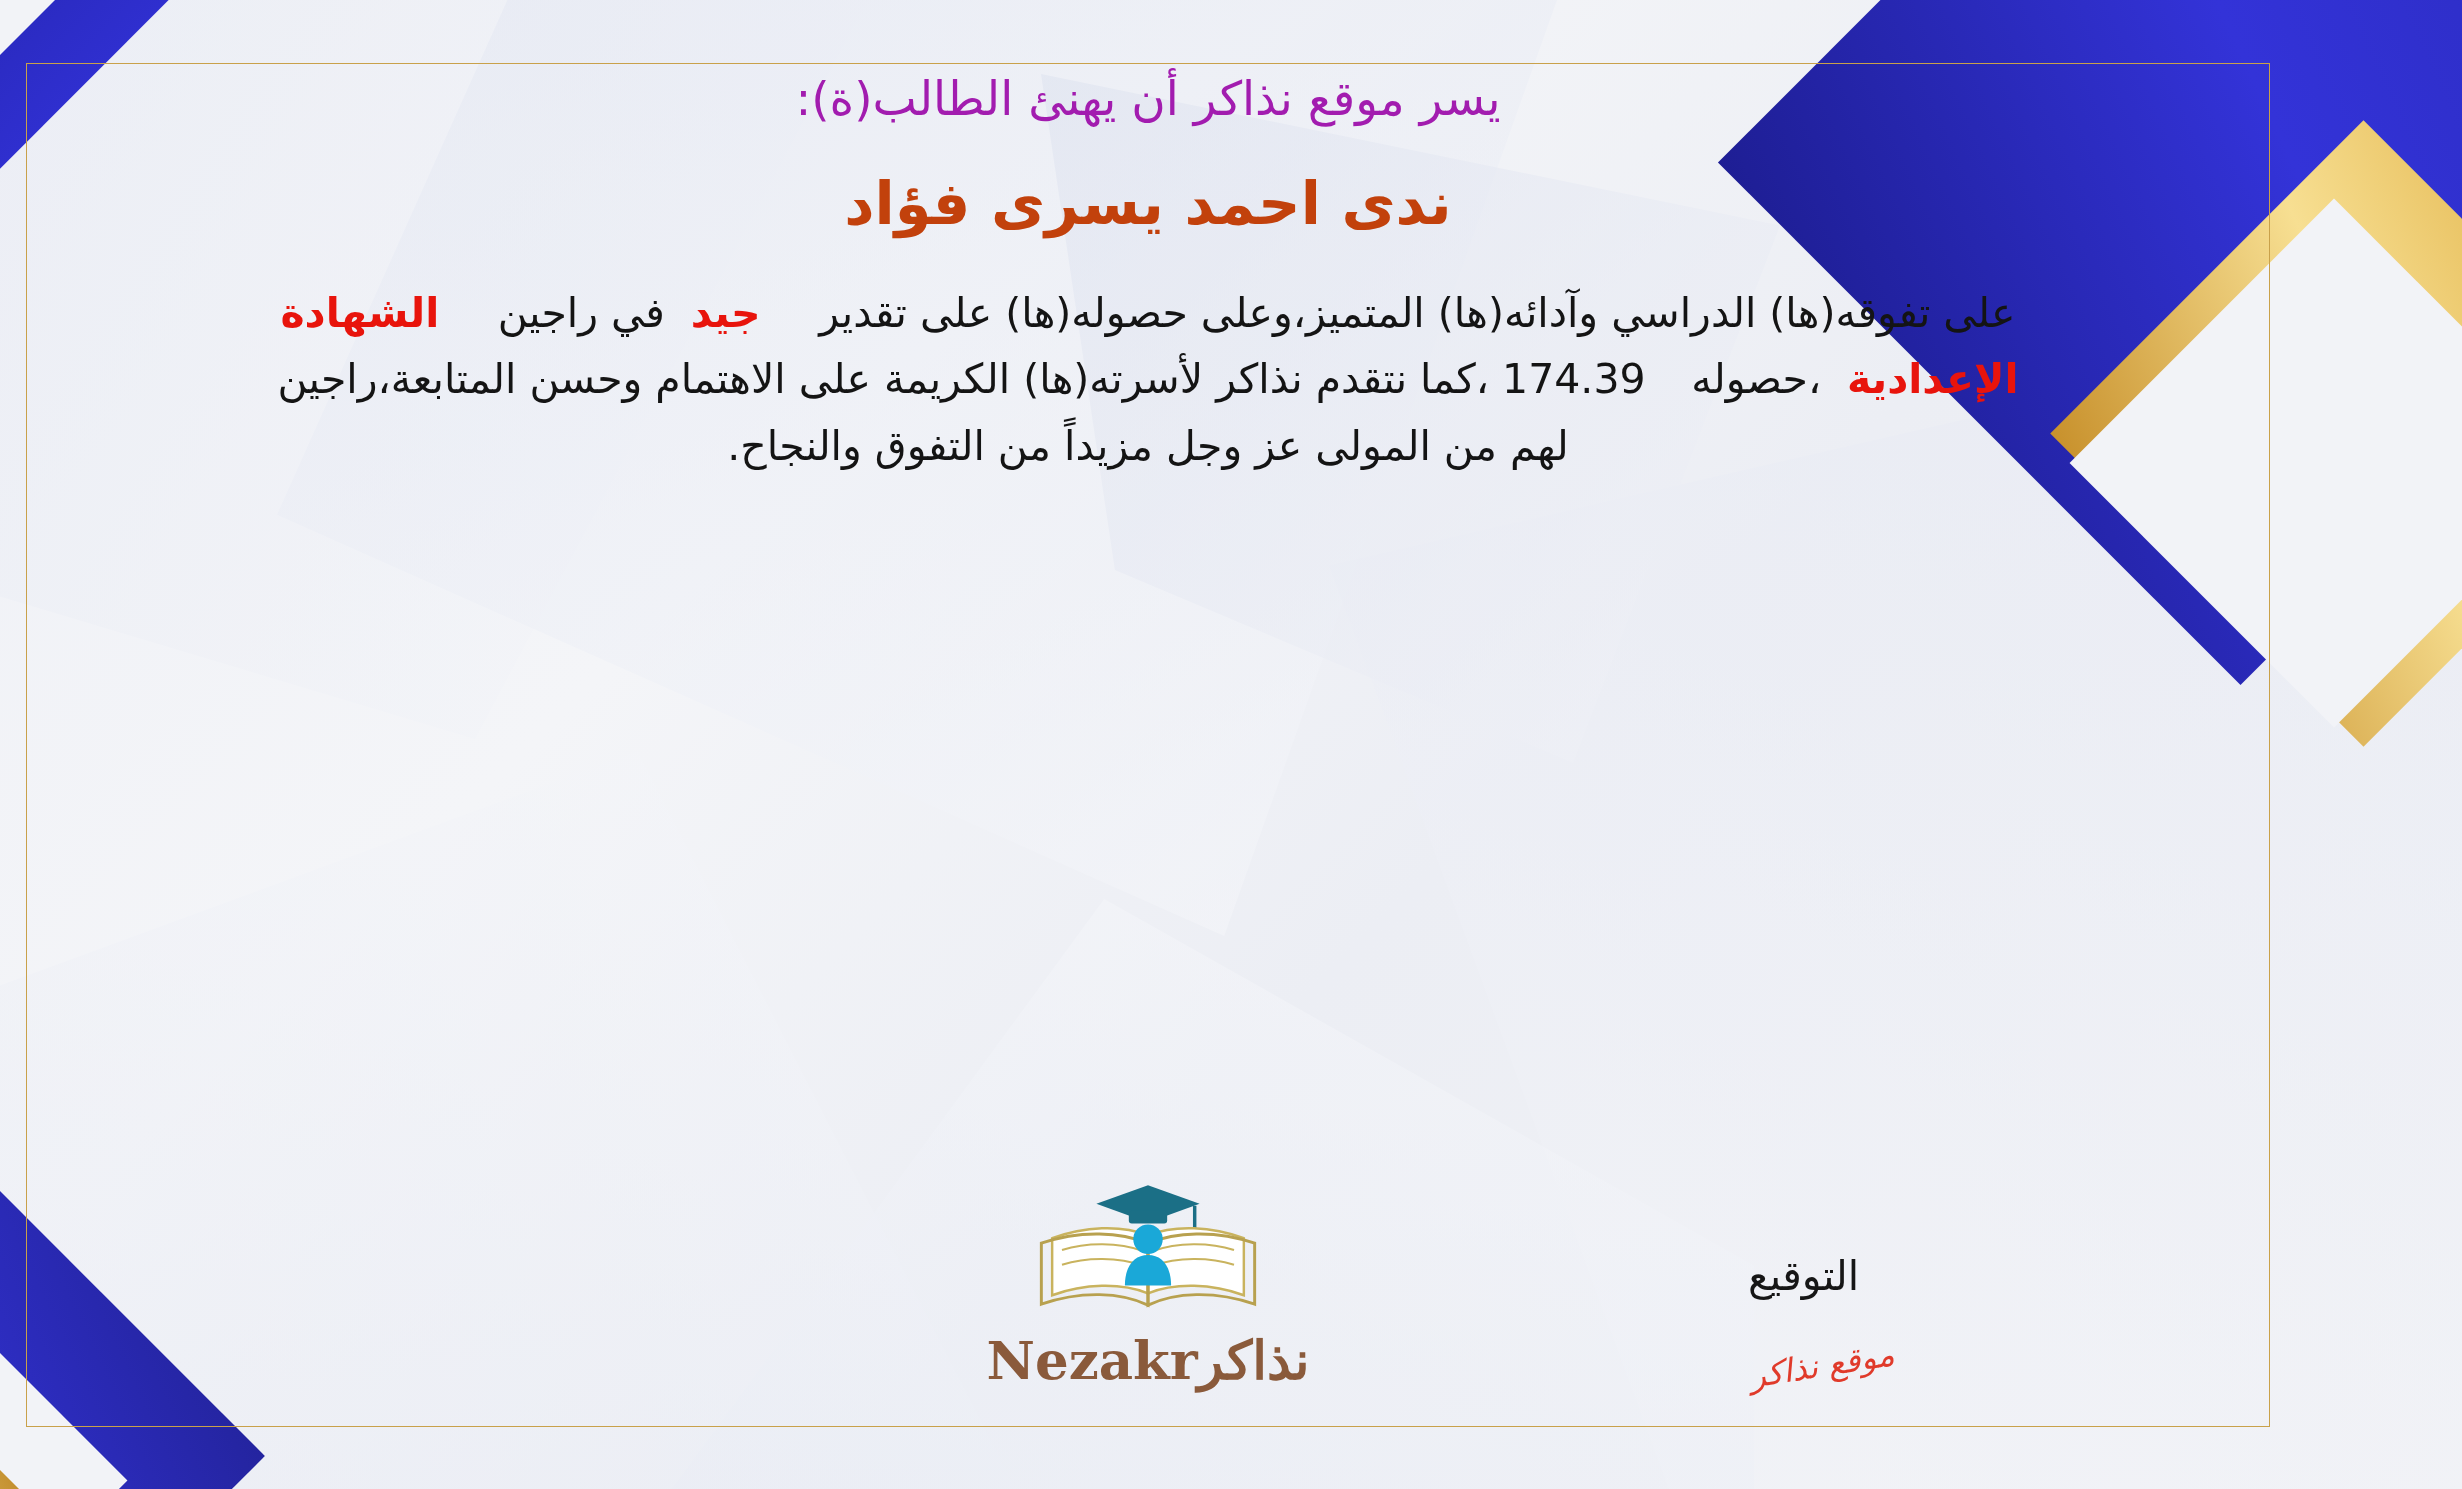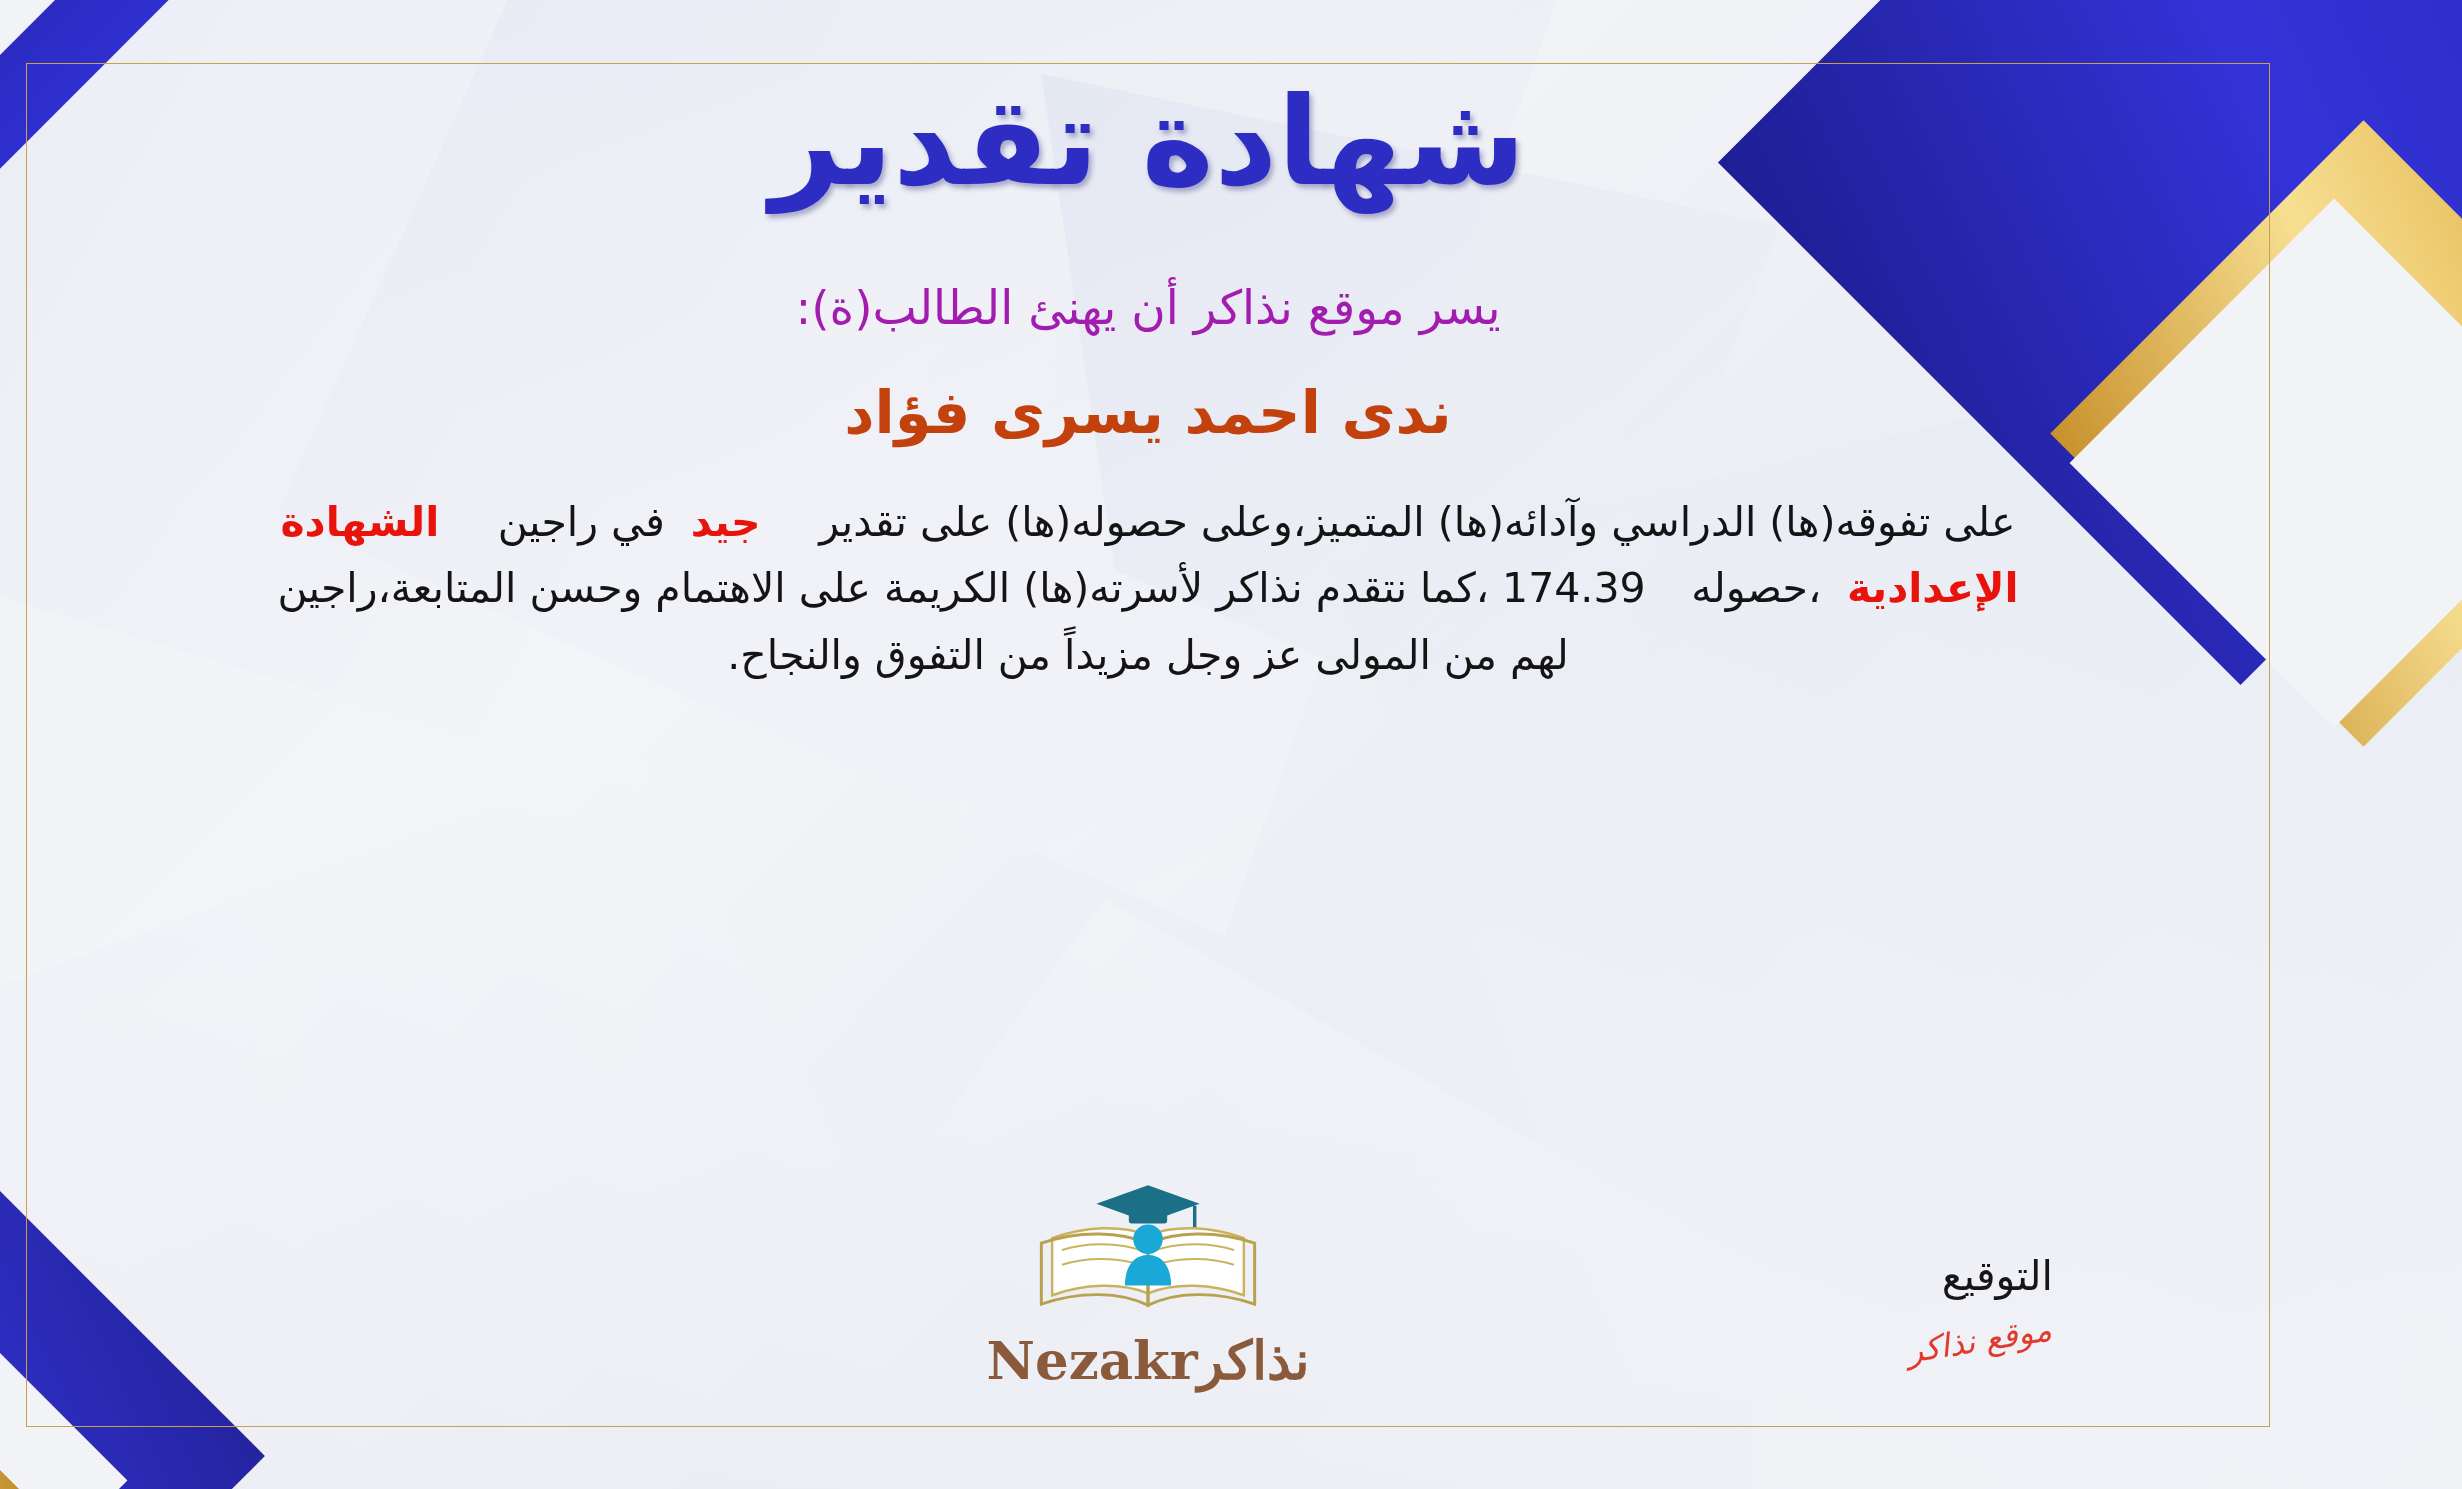--- a/index.html
+++ b/index.html
@@ -189,21 +189,21 @@
     position: absolute;
     left: 0; right: 0;
     bottom: 84px;
     height: 305px;
   }
   .sign-area {
     position: absolute;
     right: 409px;
     bottom: 34px;
     width: 305px;
-    text-align: right;
+    text-align: left;
     direction: rtl;
   }
   .sign-label {
     font-size: 41px;
     color: #161616;
   }
   .sign-script {
     margin-top: 34px;
     font-size: 32.5px;
     color: #e03a2a;
@@ -261,21 +261,20 @@
 
   <div class="corner bl-blue"></div>
   <div class="corner bl-white-cut"></div>
   <div class="corner bl-gold"></div>
   <div class="corner bl-blue2"></div>
 
   <div class="frame"></div>
 
   <div class="content">
 
-    <div class="title">شهادة تقدير</div>
 
     <div class="body-block">
 
       <div class="line-greeting">يسر موقع نذاكر أن يهنئ الطالب(ة):</div>
 
       <div class="student-name">ندى احمد يسرى فؤاد</div>
 
       <div class="para">
         <span>على تفوقه(ها) الدراسي وآدائه(ها) المتميز،وعلى حصوله(ها) على تقدير</span>
         <span class="gap"></span>

